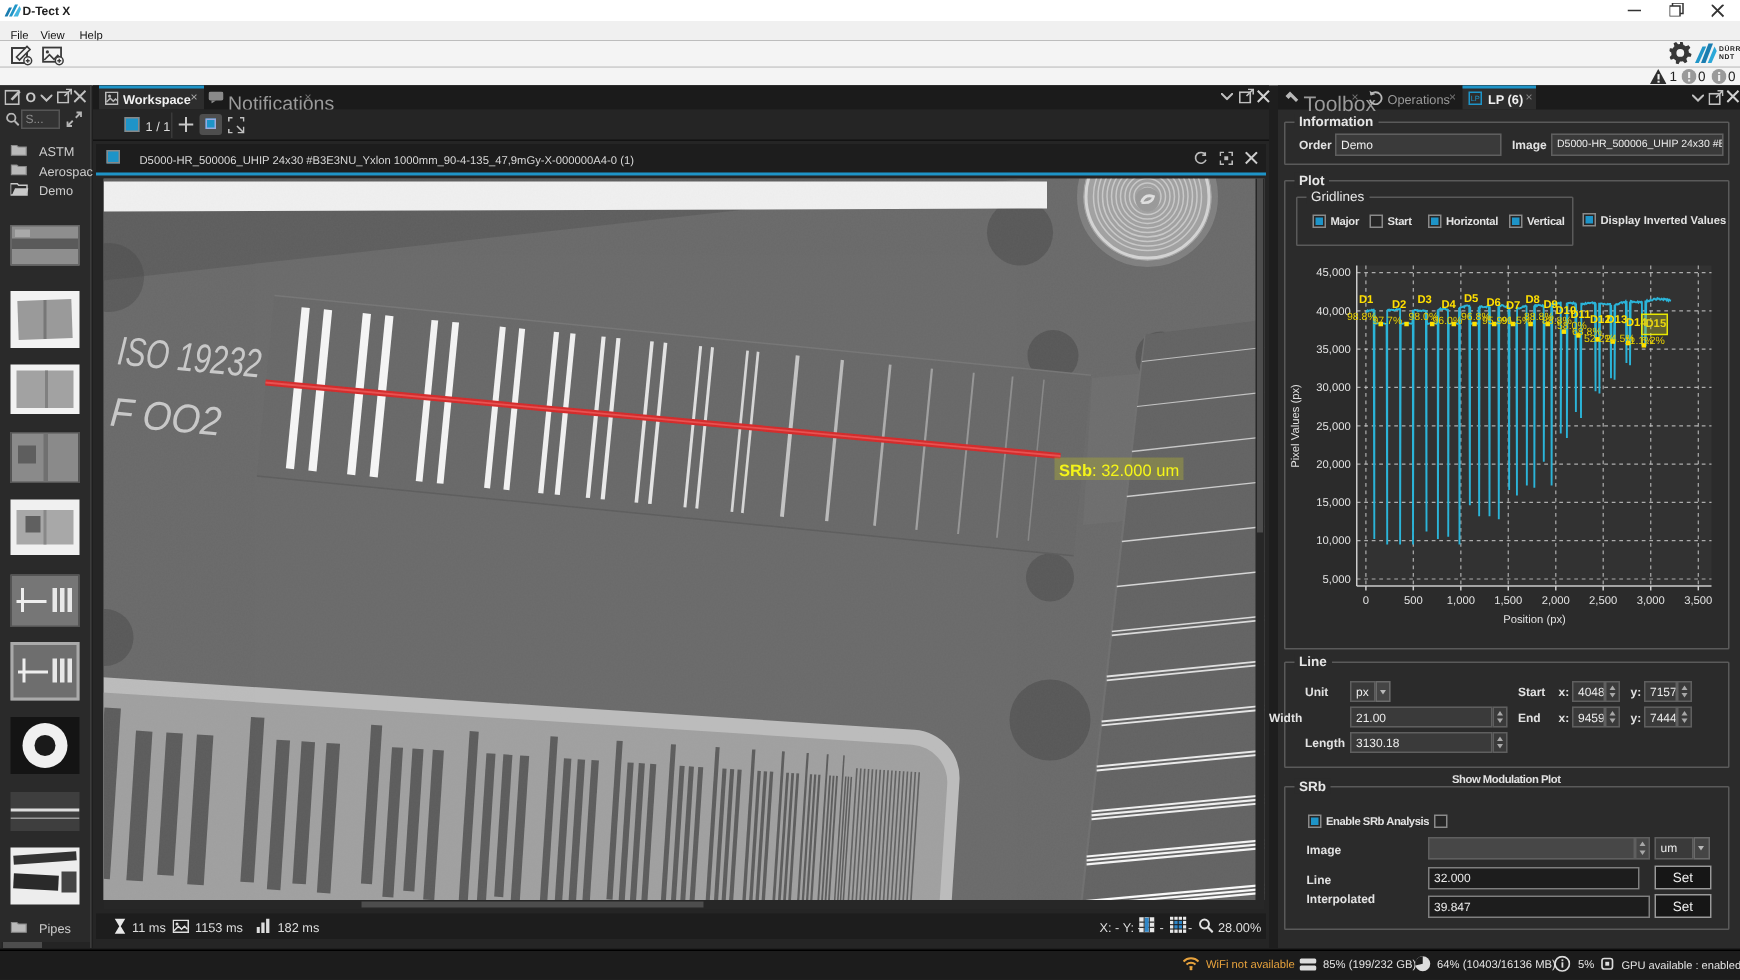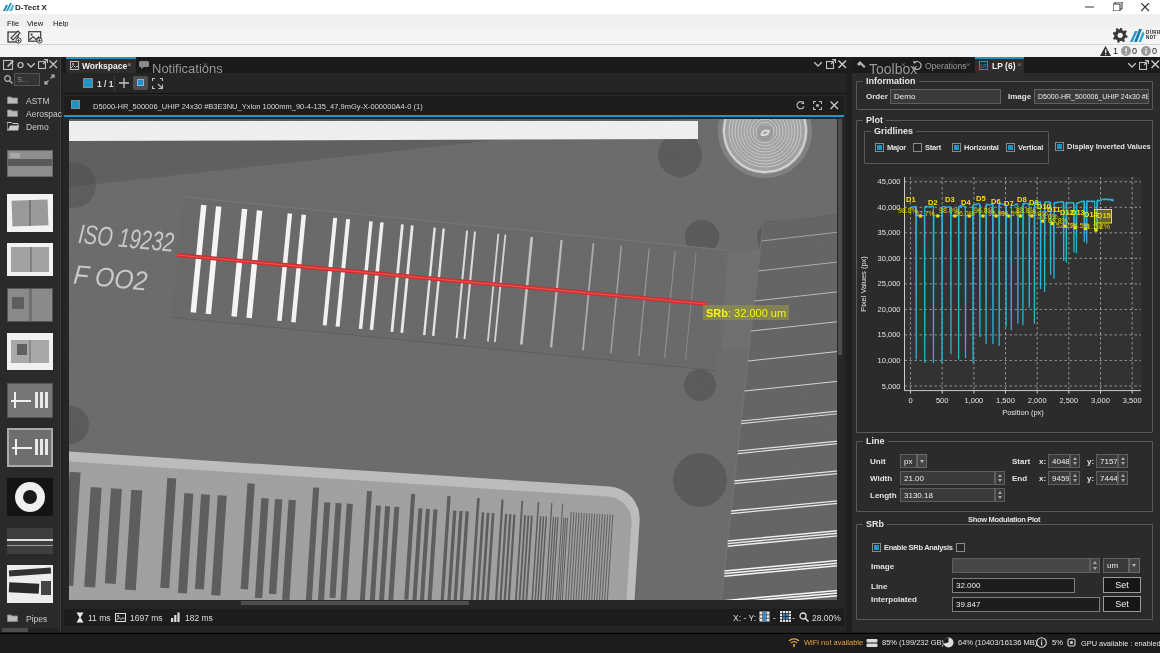--- a/index.html
+++ b/index.html
@@ -226,21 +226,21 @@
   </svg>
 <svg class="abs" style="left:826px;top:59px" width="10" height="10" viewBox="0 0 10 10" xmlns="http://www.w3.org/2000/svg">
     <rect x="0.5" y="2.5" width="7" height="7" fill="none" stroke="#c0c0c0" stroke-width="1.1"></rect>
     <path d="M5 5 L9.5 0.5 M6 0.5 H9.5 V4" fill="none" stroke="#c0c0c0" stroke-width="1.1"></path>
   </svg>
 <svg class="abs" style="left:838px;top:60px" width="9" height="9" viewBox="0 0 9 9" xmlns="http://www.w3.org/2000/svg">
     <path d="M0.5 0.5 L8 8 M8 0.5 L0.5 8" stroke="#d0d0d0" stroke-width="1.4"></path>
   </svg>
 <div class="wstools"></div>
 <div class="abs" style="left:83px;top:78px;width:10px;height:10px;border:1px solid #888;background:#1e94c8"></div>
-<div class="abs" style="left:97px;top:79px;font-size:8.5px;color:#ddd;font-weight:bold">1 / 1</div>
+<div class="abs" style="left:97px;top:79px;font-size:8.5px;color:#ddd;font-weight:normal">1 / 1</div>
 <div class="abs" style="left:114px;top:75px;width:1px;height:17px;background:#3a3a3a"></div>
 <svg class="abs" style="left:119px;top:78px" width="10" height="10" viewBox="0 0 10 10" xmlns="http://www.w3.org/2000/svg">
     <path d="M5 0 V10 M0 5 H10" stroke="#c8c8c8" stroke-width="1.3"></path>
   </svg>
 <div class="abs" style="left:133px;top:76px;width:15px;height:14px;background:#4e4e4e;border-radius:2px"></div>
 <div class="abs" style="left:137px;top:79px;width:7px;height:7px;background:#1e94c8;border:1px solid #9ad"></div>
 <svg class="abs" style="left:152px;top:78px" width="11" height="11" viewBox="0 0 11 11" xmlns="http://www.w3.org/2000/svg">
     <path d="M0.5 3 V0.5 H3 M8 0.5 H10.5 V3 M0.5 8 V10.5 H3" fill="none" stroke="#c0c0c0" stroke-width="1.1"></path>
     <path d="M6 6 L10.5 10.5 M10.5 6.5 V10.5 H6.5" fill="none" stroke="#c0c0c0" stroke-width="1.1"></path>
   </svg>
@@ -446,21 +446,21 @@
 <div class="wstatus"></div>
 <svg class="abs" style="left:76px;top:612px" width="8" height="11" viewBox="0 0 8 11" xmlns="http://www.w3.org/2000/svg">
     <path d="M0.5 0.5 H7.5 L4.5 5.5 L7.5 10.5 H0.5 L3.5 5.5 Z" fill="#e8e8e8"></path>
   </svg>
 <div class="abs" style="left:88px;top:613px;font-size:8.5px;color:#ddd">11 ms</div>
 <svg class="abs" style="left:115px;top:613px" width="11" height="9" viewBox="0 0 11 9" xmlns="http://www.w3.org/2000/svg">
     <rect x="0.5" y="0.5" width="10" height="8" fill="none" stroke="#ddd" stroke-width="1"></rect>
     <circle cx="3" cy="3" r="1" fill="#ddd"></circle>
     <path d="M1 7.5 L4 4.5 L6 6.5 L8 4.5 L10 6.5" stroke="#ddd" fill="none"></path>
   </svg>
-<div class="abs" style="left:130px;top:613px;font-size:8.5px;color:#ddd">1697 ms</div>
+<div class="abs" style="left:130px;top:613px;font-size:8.5px;color:#ddd">1153 ms</div>
 <svg class="abs" style="left:171px;top:612px" width="10" height="10" viewBox="0 0 10 10" xmlns="http://www.w3.org/2000/svg">
     <rect x="0" y="6" width="2.2" height="4" fill="#ddd"></rect>
     <rect x="3.2" y="3" width="2.2" height="7" fill="#ddd"></rect>
     <rect x="6.4" y="0.5" width="2.2" height="9.5" fill="#ddd"></rect>
   </svg>
 <div class="abs" style="left:185px;top:613px;font-size:8.5px;color:#ddd">182 ms</div>
 <div class="abs" style="left:733px;top:613px;font-size:8.5px;color:#ddd">X: - Y: -</div>
 <svg class="abs" style="left:759px;top:611px" width="11" height="11" viewBox="0 0 11 11" xmlns="http://www.w3.org/2000/svg">
     <rect x="0.5" y="0.5" width="10" height="10" fill="#e8e8e8"></rect>
     <path d="M0.5 3.8 H10.5 M0.5 7.2 H10.5 M3.8 0.5 V10.5 M7.2 0.5 V10.5" stroke="#333" stroke-width="0.8"></path>
@@ -526,21 +526,21 @@
     <div class="grouplabel">Information</div>
   </div>
 <div class="lbl" style="left:866px;top:92px">Order</div>
 <div class="inp" style="left:890px;top:89px;width:111px;height:15px">Demo</div>
 <div class="lbl" style="left:1008px;top:92px">Image</div>
 <div class="inp" style="left:1034px;top:89px;width:115px;height:15px;font-size:7px">D5000-HR_500006_UHIP 24x30 #B</div>
 <div class="groupbox" style="left:856px;top:120px;width:297px;height:313px">
     <div class="grouplabel">Plot</div>
   </div>
 <div class="groupbox" style="left:864px;top:131px;width:185px;height:33px">
-    <div class="grouplabel" style="font-weight:bold">Gridlines</div>
+    <div class="grouplabel" style="font-weight:normal">Gridlines</div>
   </div>
 <div class="cb on" style="left:875px;top:143px"></div>
 <div class="lbl" style="left:887px;top:143px;font-size:7.5px;letter-spacing:-0.2px">Major</div>
 <div class="cb " style="left:913px;top:143px"></div>
 <div class="lbl" style="left:925px;top:143px;font-size:7.5px;letter-spacing:-0.2px">Start</div>
 <div class="cb on" style="left:952px;top:143px"></div>
 <div class="lbl" style="left:964px;top:143px;font-size:7.5px;letter-spacing:-0.2px">Horizontal</div>
 <div class="cb on" style="left:1006px;top:143px"></div>
 <div class="lbl" style="left:1018px;top:143px;font-size:7.5px;letter-spacing:-0.2px">Vertical</div>
 <div class="cb on" style="left:1055px;top:142px"></div>
@@ -649,21 +649,21 @@
 <div class="lbl" style="left:870px;top:457px">Unit</div>
 <div class="inp" style="left:900px;top:454px;width:17px;height:14px">px</div>
 <div class="droparrow" style="left:917px;top:454px;width:10px;height:14px"></div>
 <div class="lbl" style="left:1012px;top:457px">Start</div>
 <div class="lbl" style="left:1039px;top:457px">x:</div>
 <div class="inp" style="left:1048px;top:454px;width:22px;height:14px">4048</div>
 <div class="spin" style="left:1070px;top:454px;height:14px;background:#3a3a3a;border:1px solid #5f5f5f"></div>
 <div class="lbl" style="left:1087px;top:457px">y:</div>
 <div class="inp" style="left:1096px;top:454px;width:22px;height:14px">7157</div>
 <div class="spin" style="left:1118px;top:454px;height:14px;background:#3a3a3a;border:1px solid #5f5f5f"></div>
-<div class="lbl" style="left:870px;top:474px">Width</div>
+<div class="lbl" style="left:846px;top:474px">Width</div>
 <div class="inp" style="left:900px;top:471px;width:95px;height:14px">21.00</div>
 <div class="spin" style="left:995px;top:471px;height:14px;background:#3a3a3a;border:1px solid #5f5f5f"></div>
 <div class="lbl" style="left:1012px;top:474px">End</div>
 <div class="lbl" style="left:1039px;top:474px">x:</div>
 <div class="inp" style="left:1048px;top:471px;width:22px;height:14px">9459</div>
 <div class="spin" style="left:1070px;top:471px;height:14px;background:#3a3a3a;border:1px solid #5f5f5f"></div>
 <div class="lbl" style="left:1087px;top:474px">y:</div>
 <div class="inp" style="left:1096px;top:471px;width:22px;height:14px">7444</div>
 <div class="spin" style="left:1118px;top:471px;height:14px;background:#3a3a3a;border:1px solid #5f5f5f"></div>
 <div class="lbl" style="left:870px;top:491px">Length</div>
@@ -675,21 +675,21 @@
 <div class="cb on" style="left:872px;top:543px"></div>
 <div class="lbl" style="left:884px;top:543px;font-size:7.5px;letter-spacing:-0.3px">Enable SRb Analysis</div>
 <div class="cb" style="left:956px;top:543px"></div>
 <div class="lbl" style="left:968px;top:515px;font-size:7.5px;letter-spacing:-0.3px">Show Modulation Plot</div>
 <div class="lbl" style="left:871px;top:562px">Image</div>
 <div class="inp" style="left:952px;top:558px;width:138px;height:15px;background:#474747"></div>
 <div class="spin" style="left:1090px;top:558px;height:15px;background:#474747;border:1px solid #5f5f5f"></div>
 <div class="inp" style="left:1103px;top:558px;width:26px;height:15px">um</div>
 <div class="droparrow" style="left:1129px;top:558px;width:11px;height:15px"></div>
 <div class="lbl" style="left:871px;top:582px">Line</div>
-<div class="inp dark" style="left:952px;top:578px;width:123px;height:15px">32.000</div>
+<div class="inp dark" style="left:952px;top:578px;width:141px;height:15px">32.000</div>
 <div class="setbtn" style="left:1103px;top:577px;width:38px;height:16px;line-height:15px">Set</div>
 <div class="lbl" style="left:871px;top:595px">Interpolated</div>
 <div class="inp dark" style="left:952px;top:597px;width:148px;height:15px">39.847</div>
 <div class="setbtn" style="left:1103px;top:596px;width:38px;height:16px;line-height:15px">Set</div>
 <div class="taskbar"></div>
 <svg class="abs" style="left:788px;top:638px" width="12" height="9" viewBox="0 0 12 9" xmlns="http://www.w3.org/2000/svg">
     <path d="M1 3 A7 7 0 0 1 11 3 M3 5 A4.5 4.5 0 0 1 9 5 M5 7 A2 2 0 0 1 7 7" fill="none" stroke="#e8a33d" stroke-width="1.3"></path>
     <circle cx="6" cy="8" r="1" fill="#e8a33d"></circle>
   </svg>
 <span class="abs" style="left:804px;top:638px;font-size:7.5px;color:#e8a33d">WiFi not available</span>

